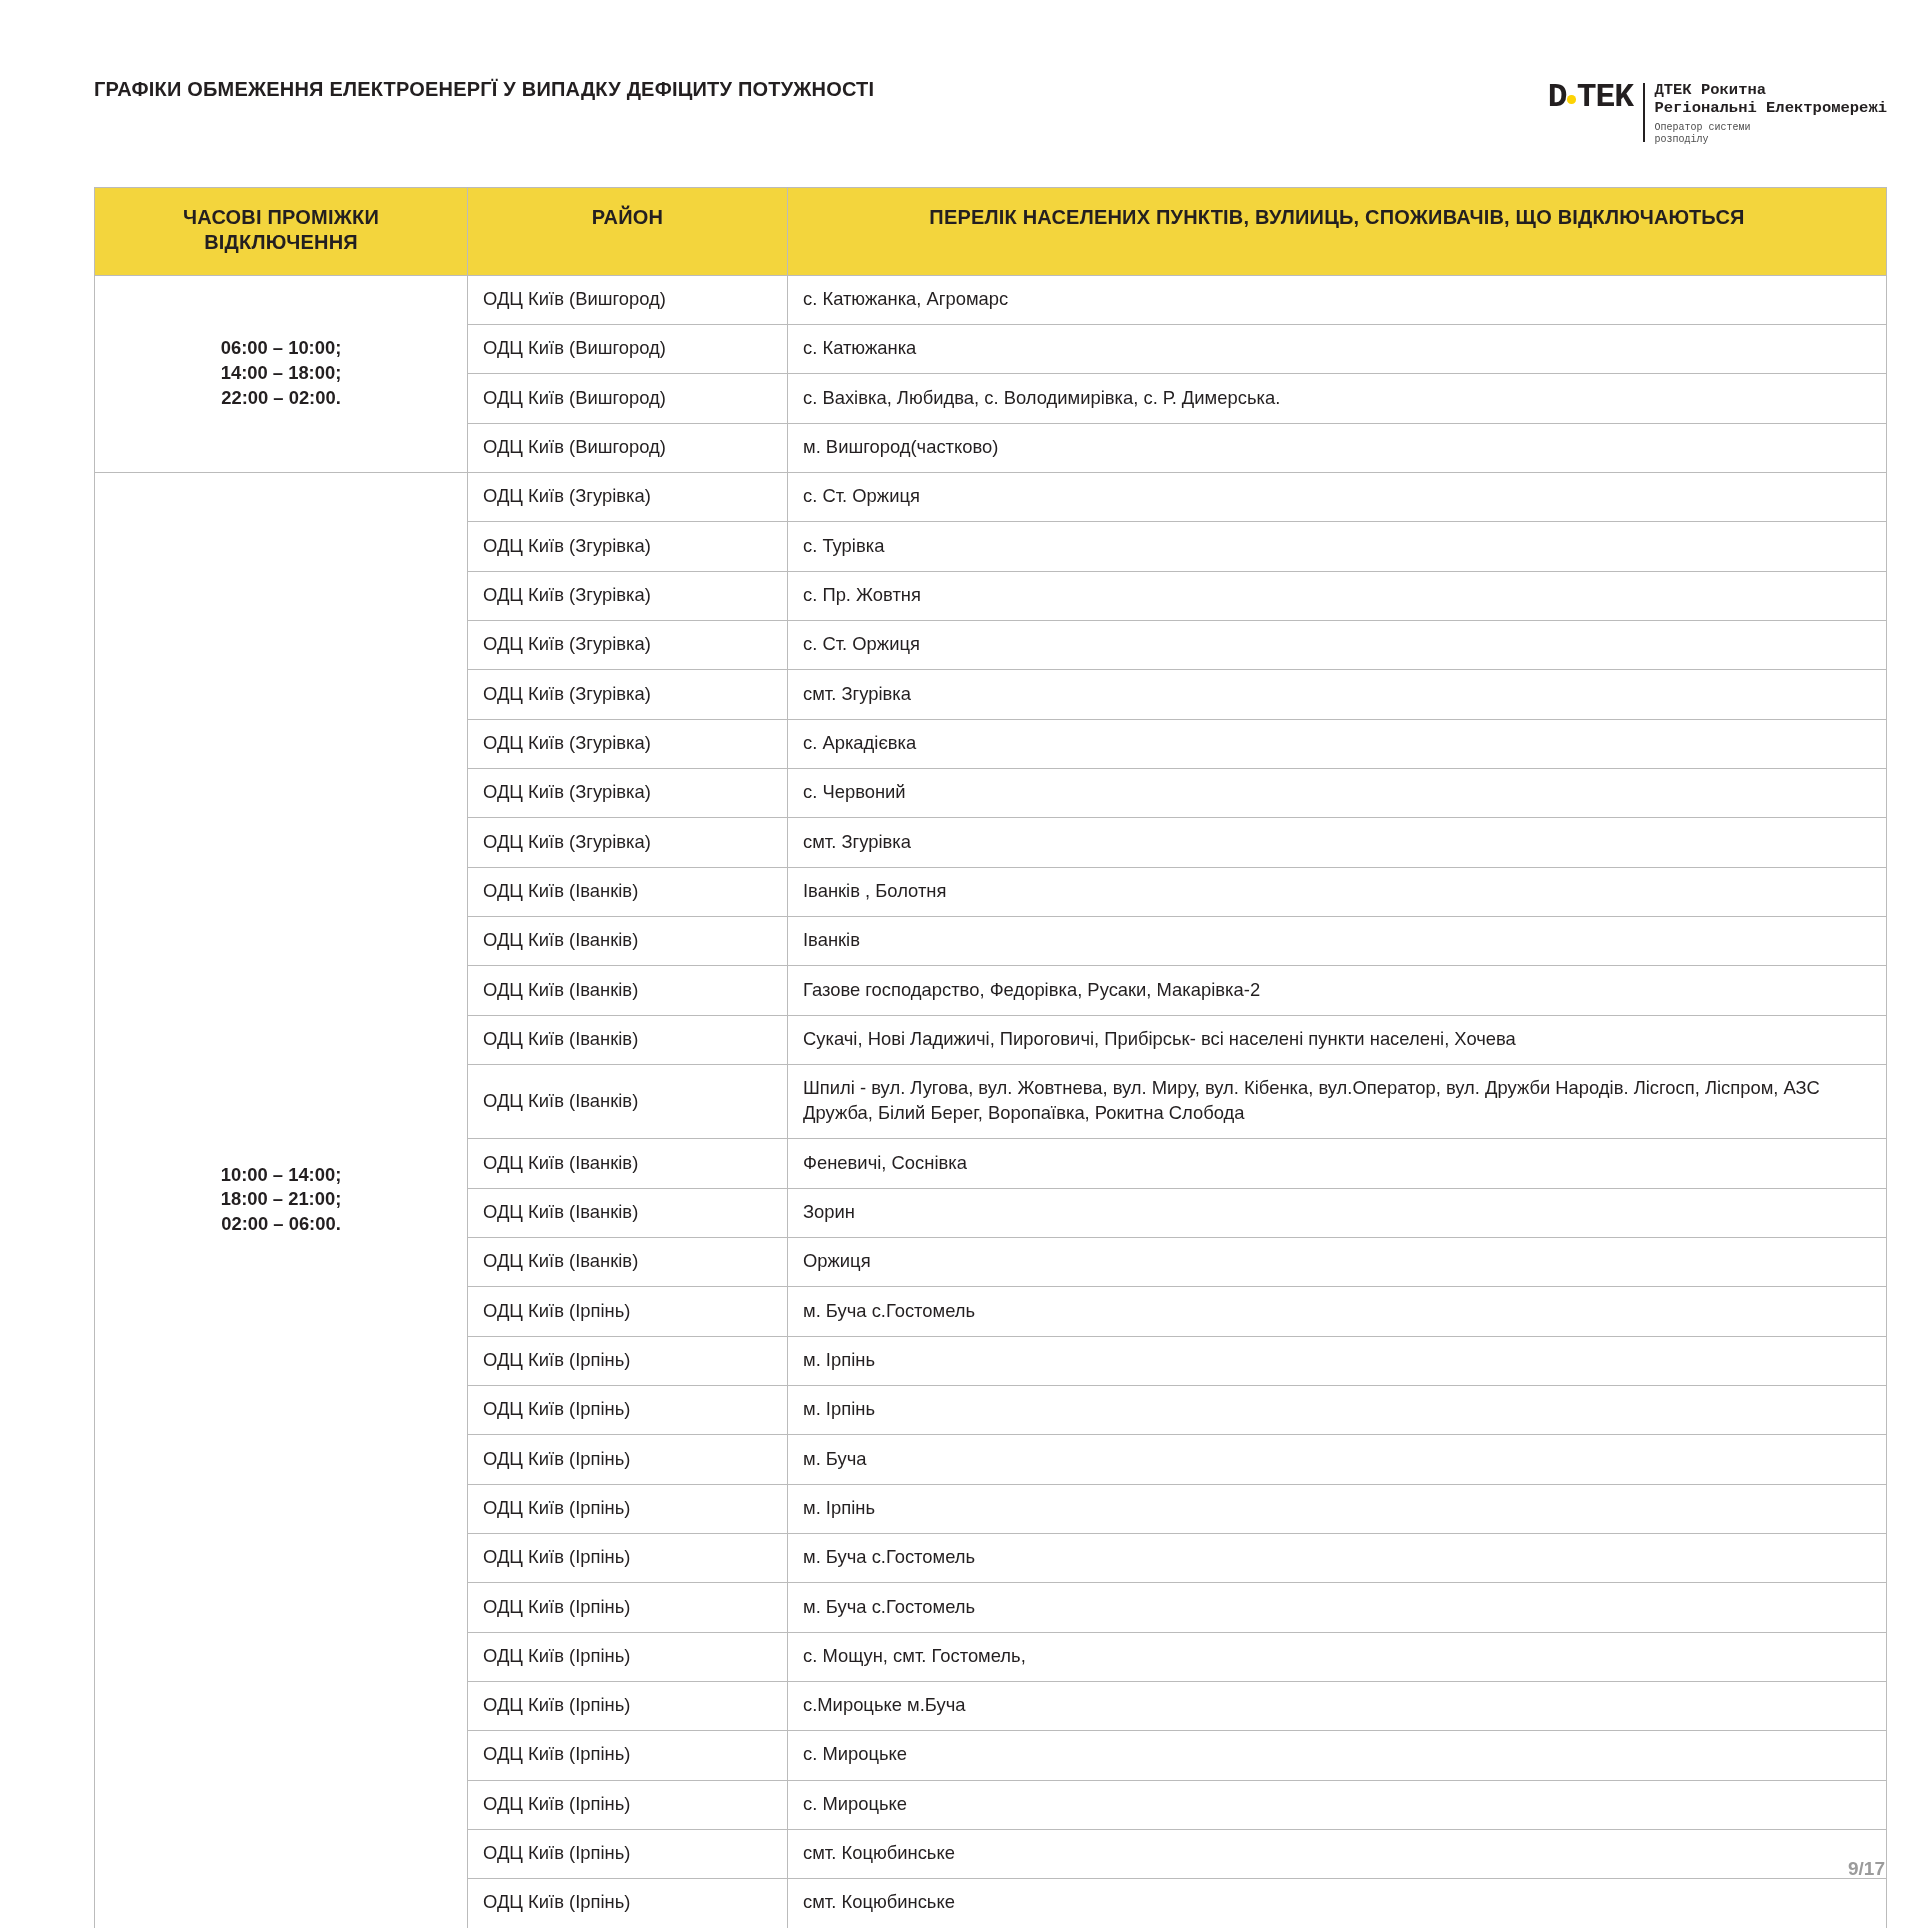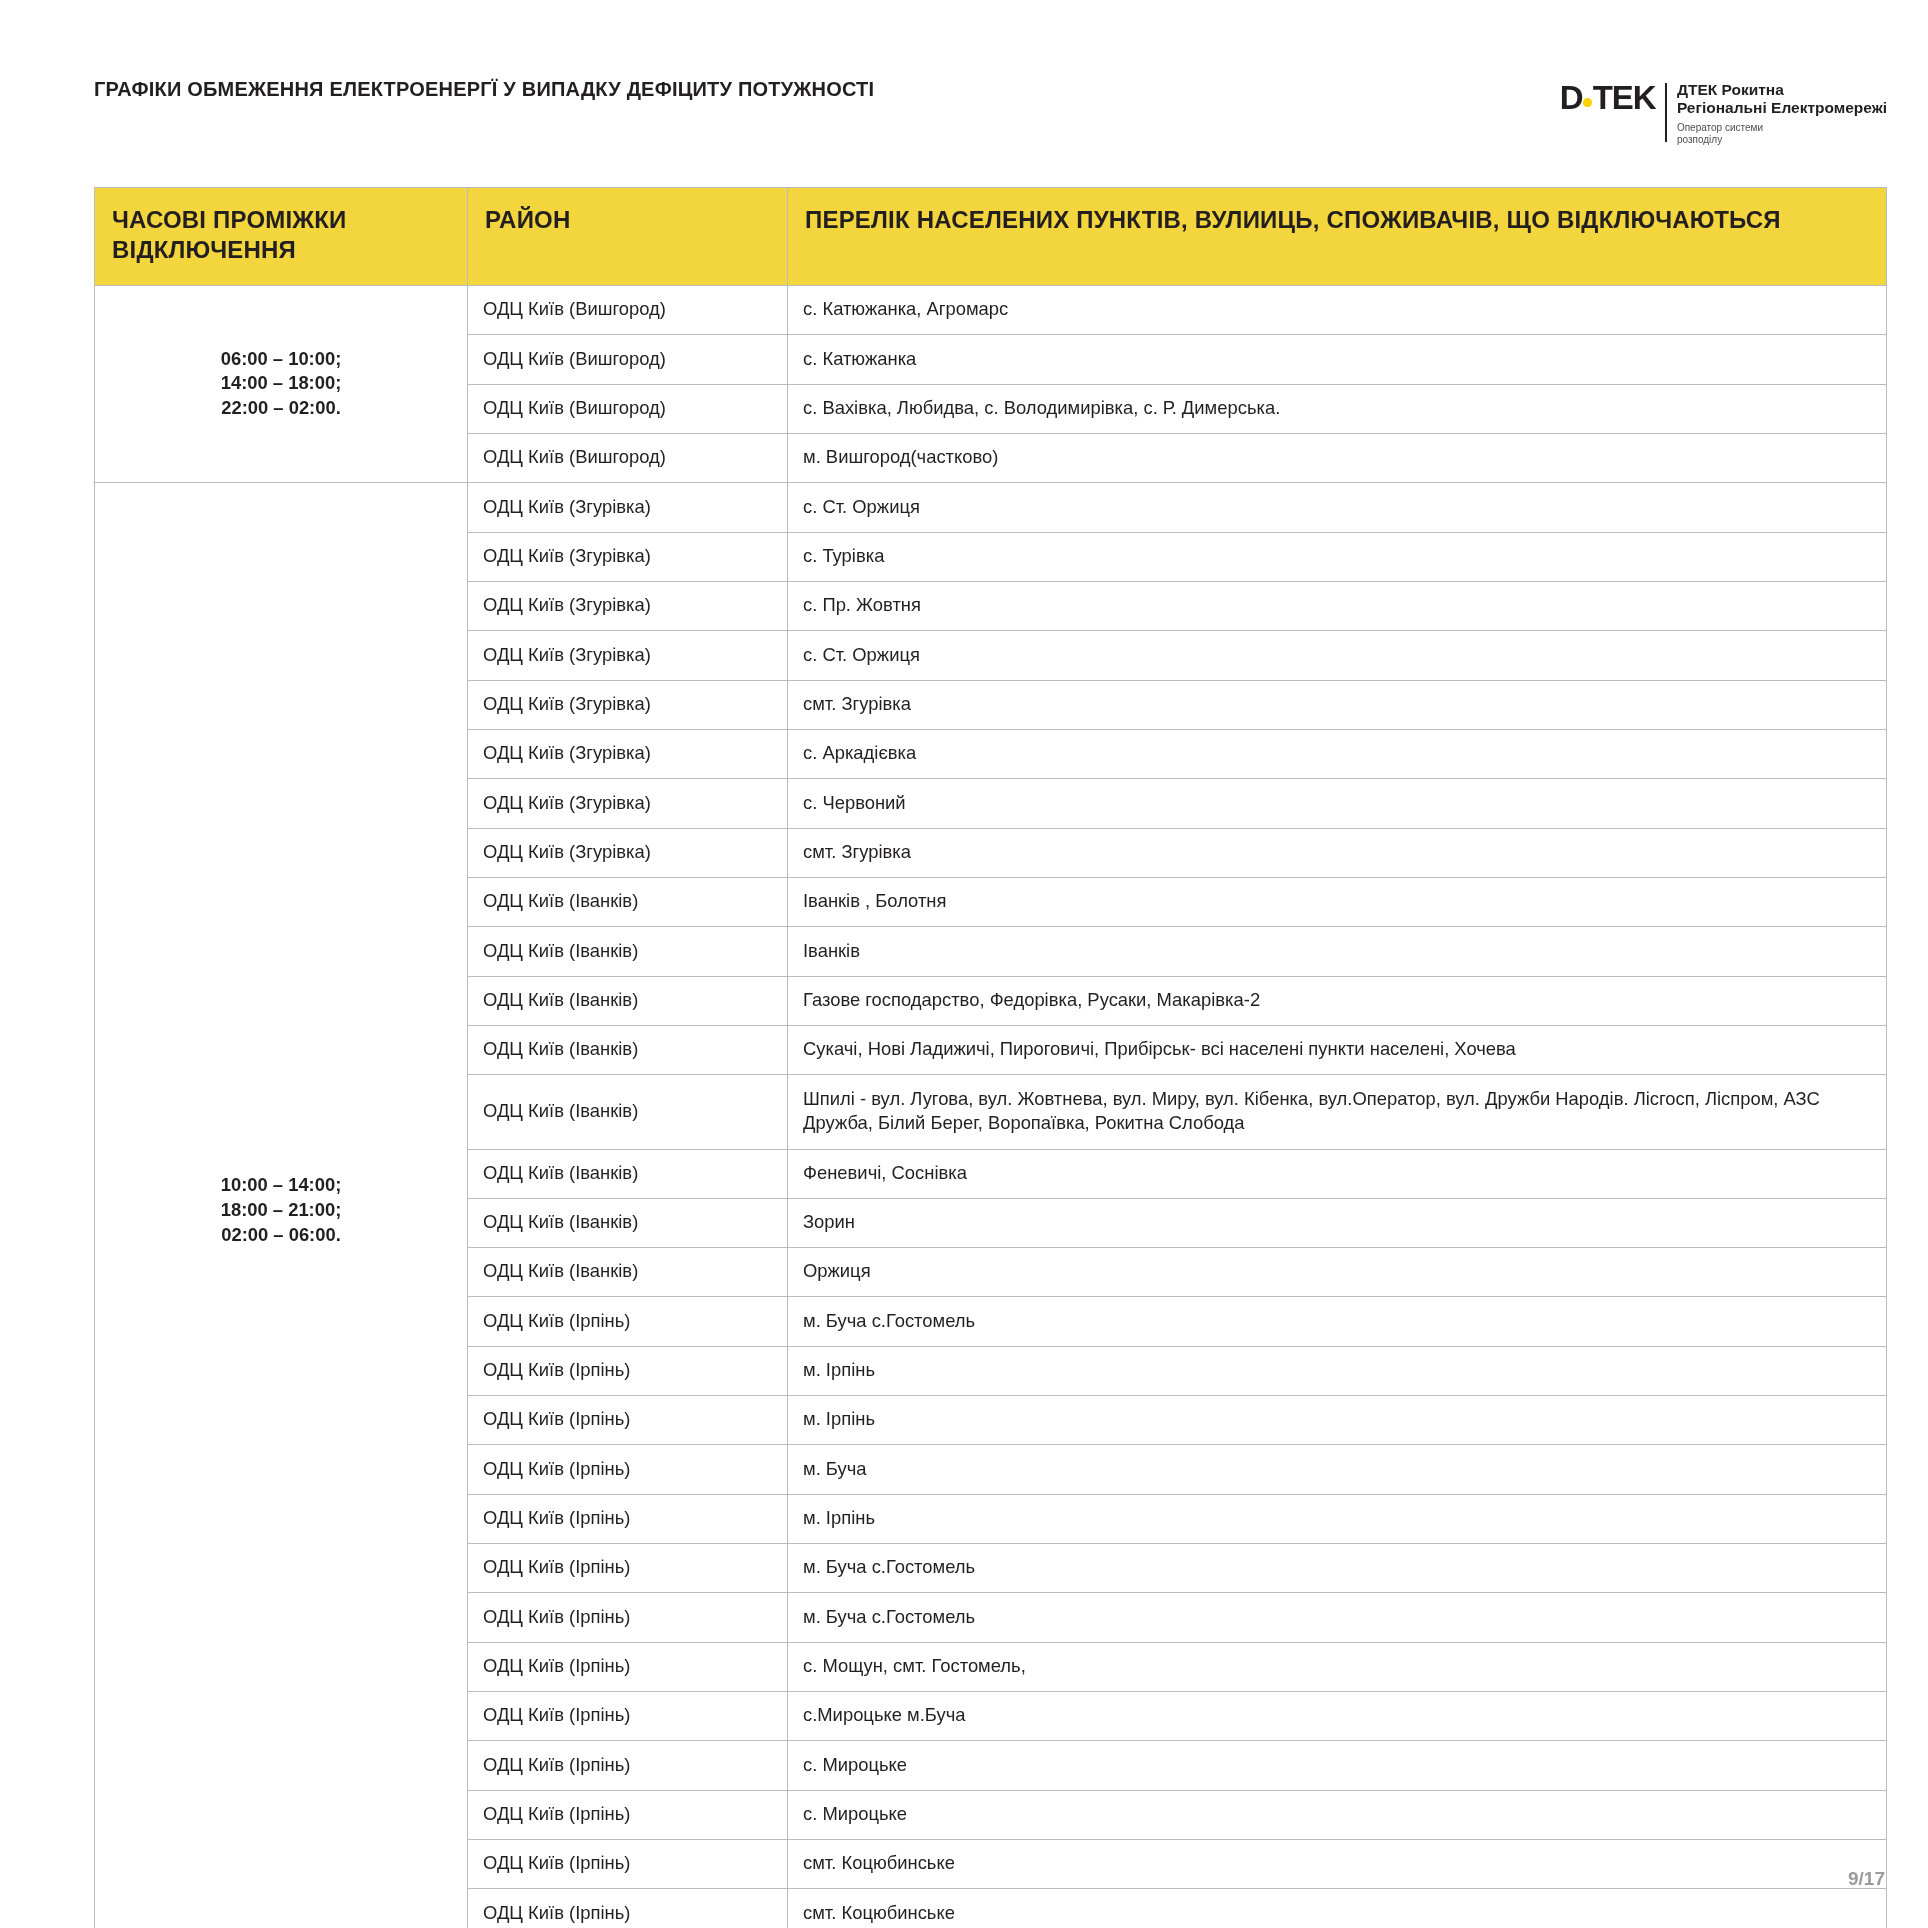--- a/index.html
+++ b/index.html
@@ -30,20 +30,21 @@
     color: #231f20;
     text-transform: uppercase;
     line-height: 1.2;
     max-width: 1130px;
   }
   .logo-block {
     display: flex;
     align-items: flex-start;
     gap: 6px;
     padding-top: 3.8px;
+    font-family: Liberation Mono, monospace;
   }
   .logo-mark {
     position: relative;
     font-size: 33px;
     font-weight: bold;
     letter-spacing: -1.1px;
     color: #231f20;
     line-height: 1;
     white-space: nowrap;
   }
@@ -84,24 +85,24 @@
     border-collapse: collapse;
     table-layout: fixed;
   }
   table.sched col.c1 { width: 373px; }
   table.sched col.c2 { width: 320px; }
   table.sched col.c3 { width: auto; }
 
   table.sched th {
     background: #f3d53d;
     border: 0.9px solid #bbbbbb;
-    text-align: left;
+    text-align: center;
     vertical-align: top;
     padding: 17px 17px 19px 17px;
-    font-size: 24px;
+    font-size: 20px;
     font-weight: bold;
     color: #231f20;
     text-transform: uppercase;
     line-height: 1.28;
     letter-spacing: 0.2px;
   }
   table.sched td {
     border: 0.9px solid #bbbbbb;
     padding: 11.3px 15px 12.2px 15px;
     font-size: 18.4px;

